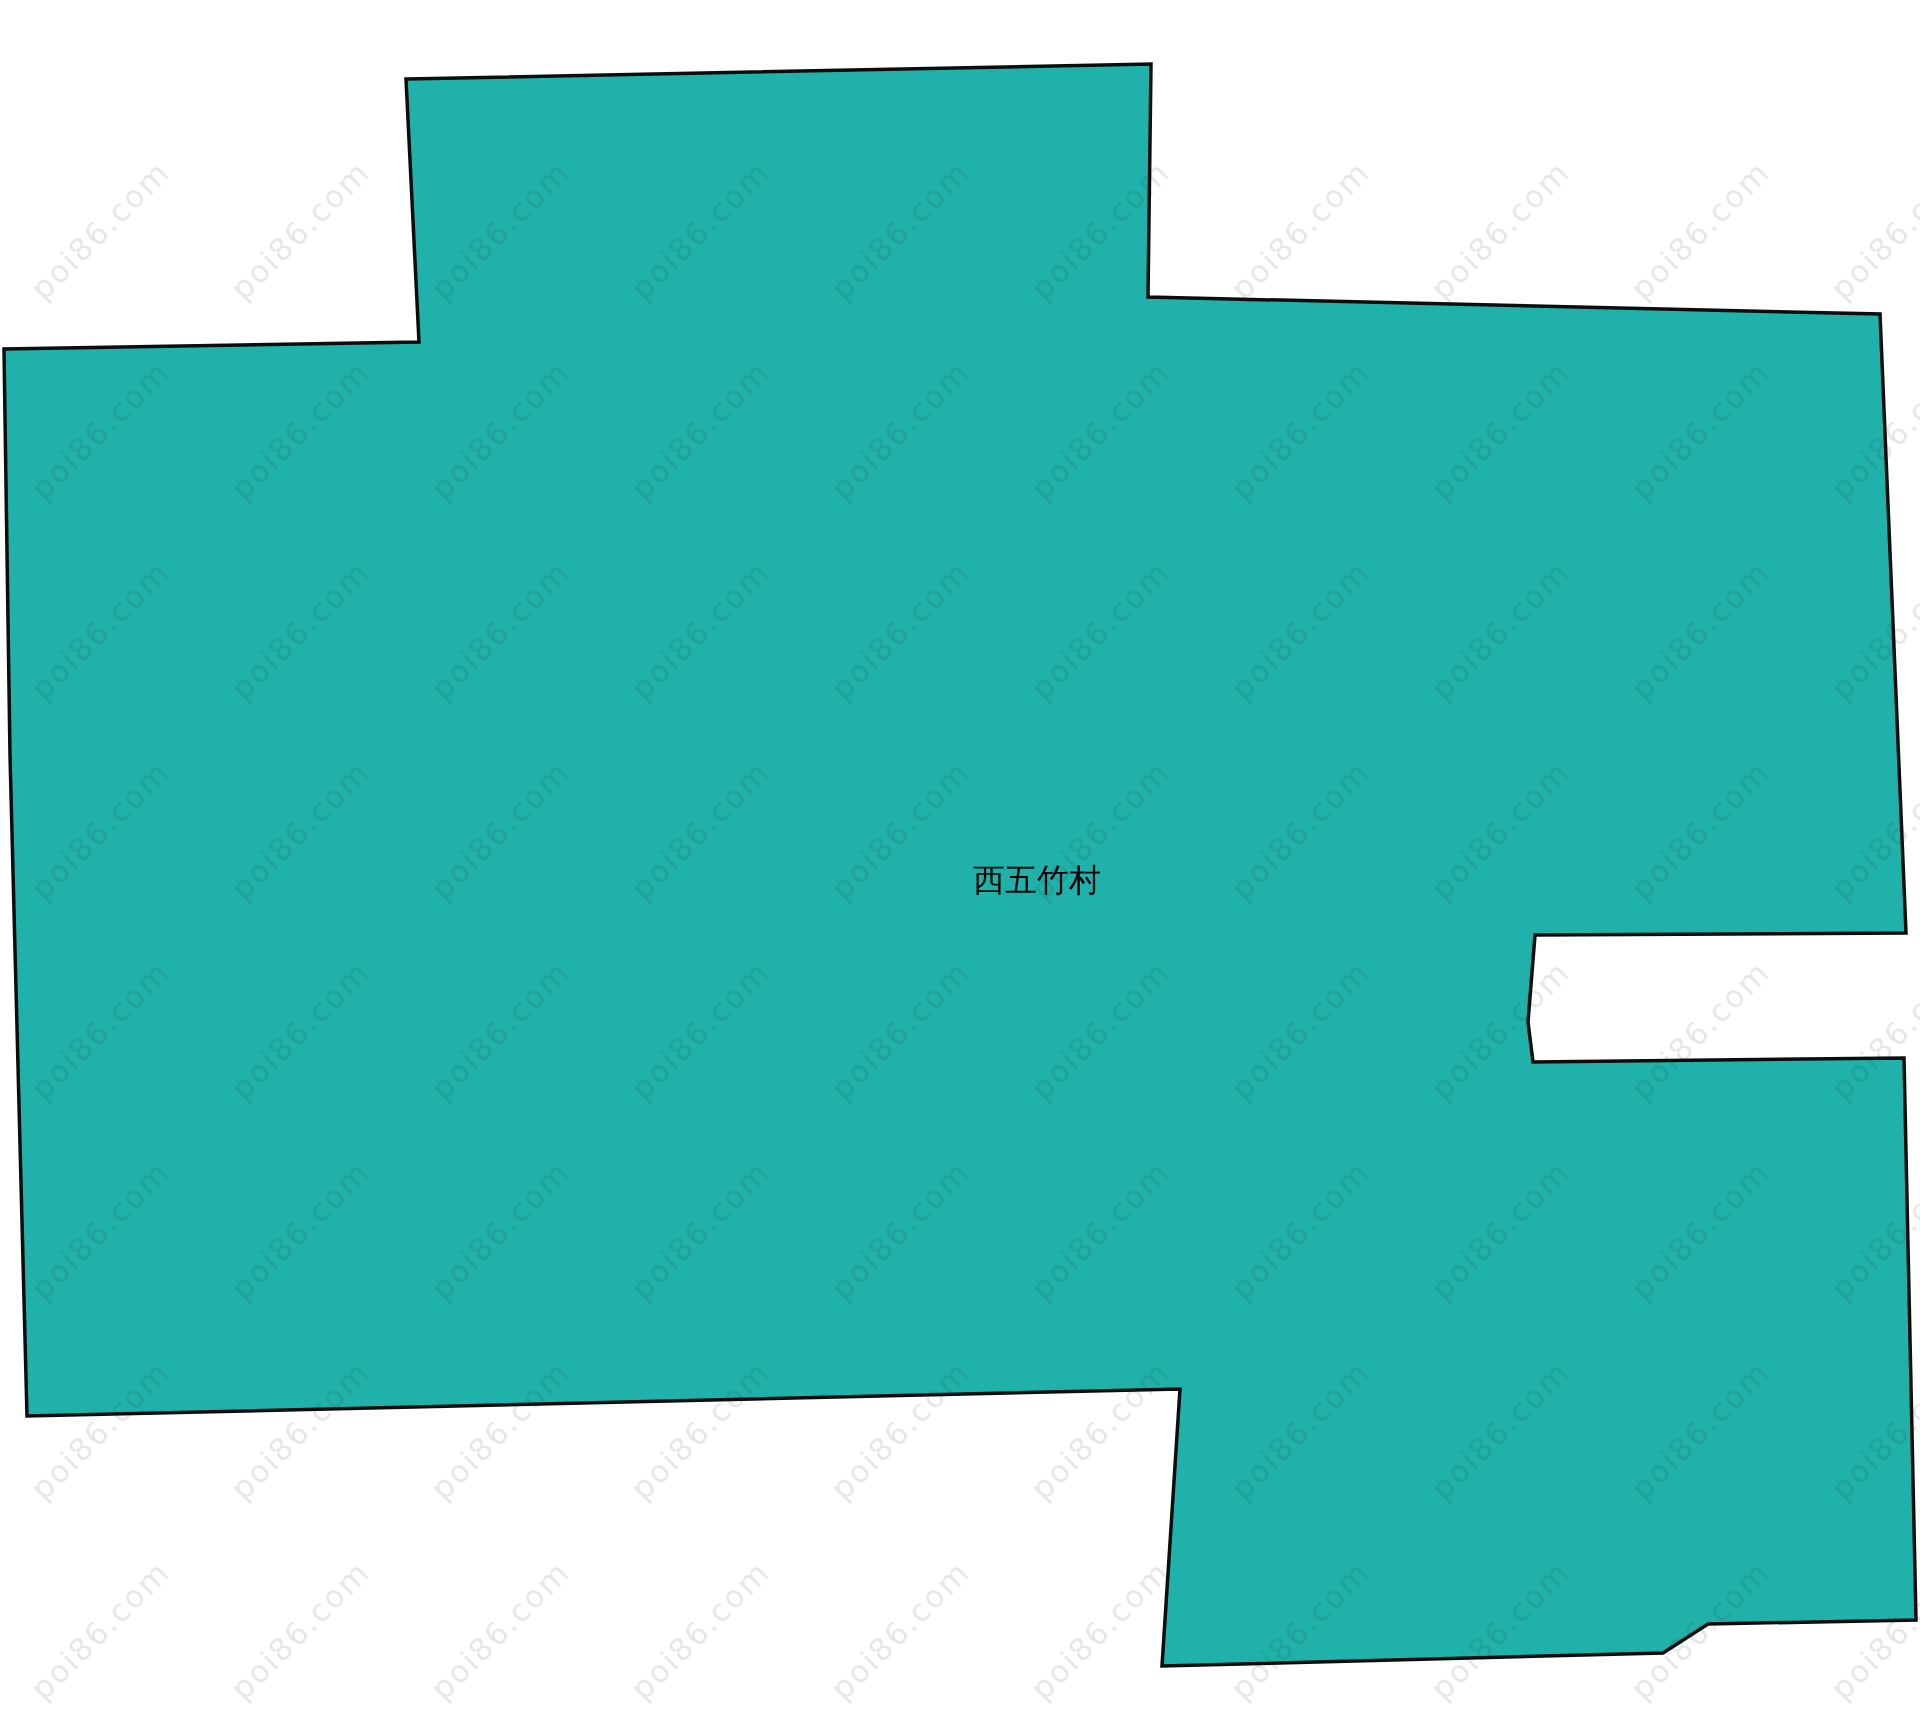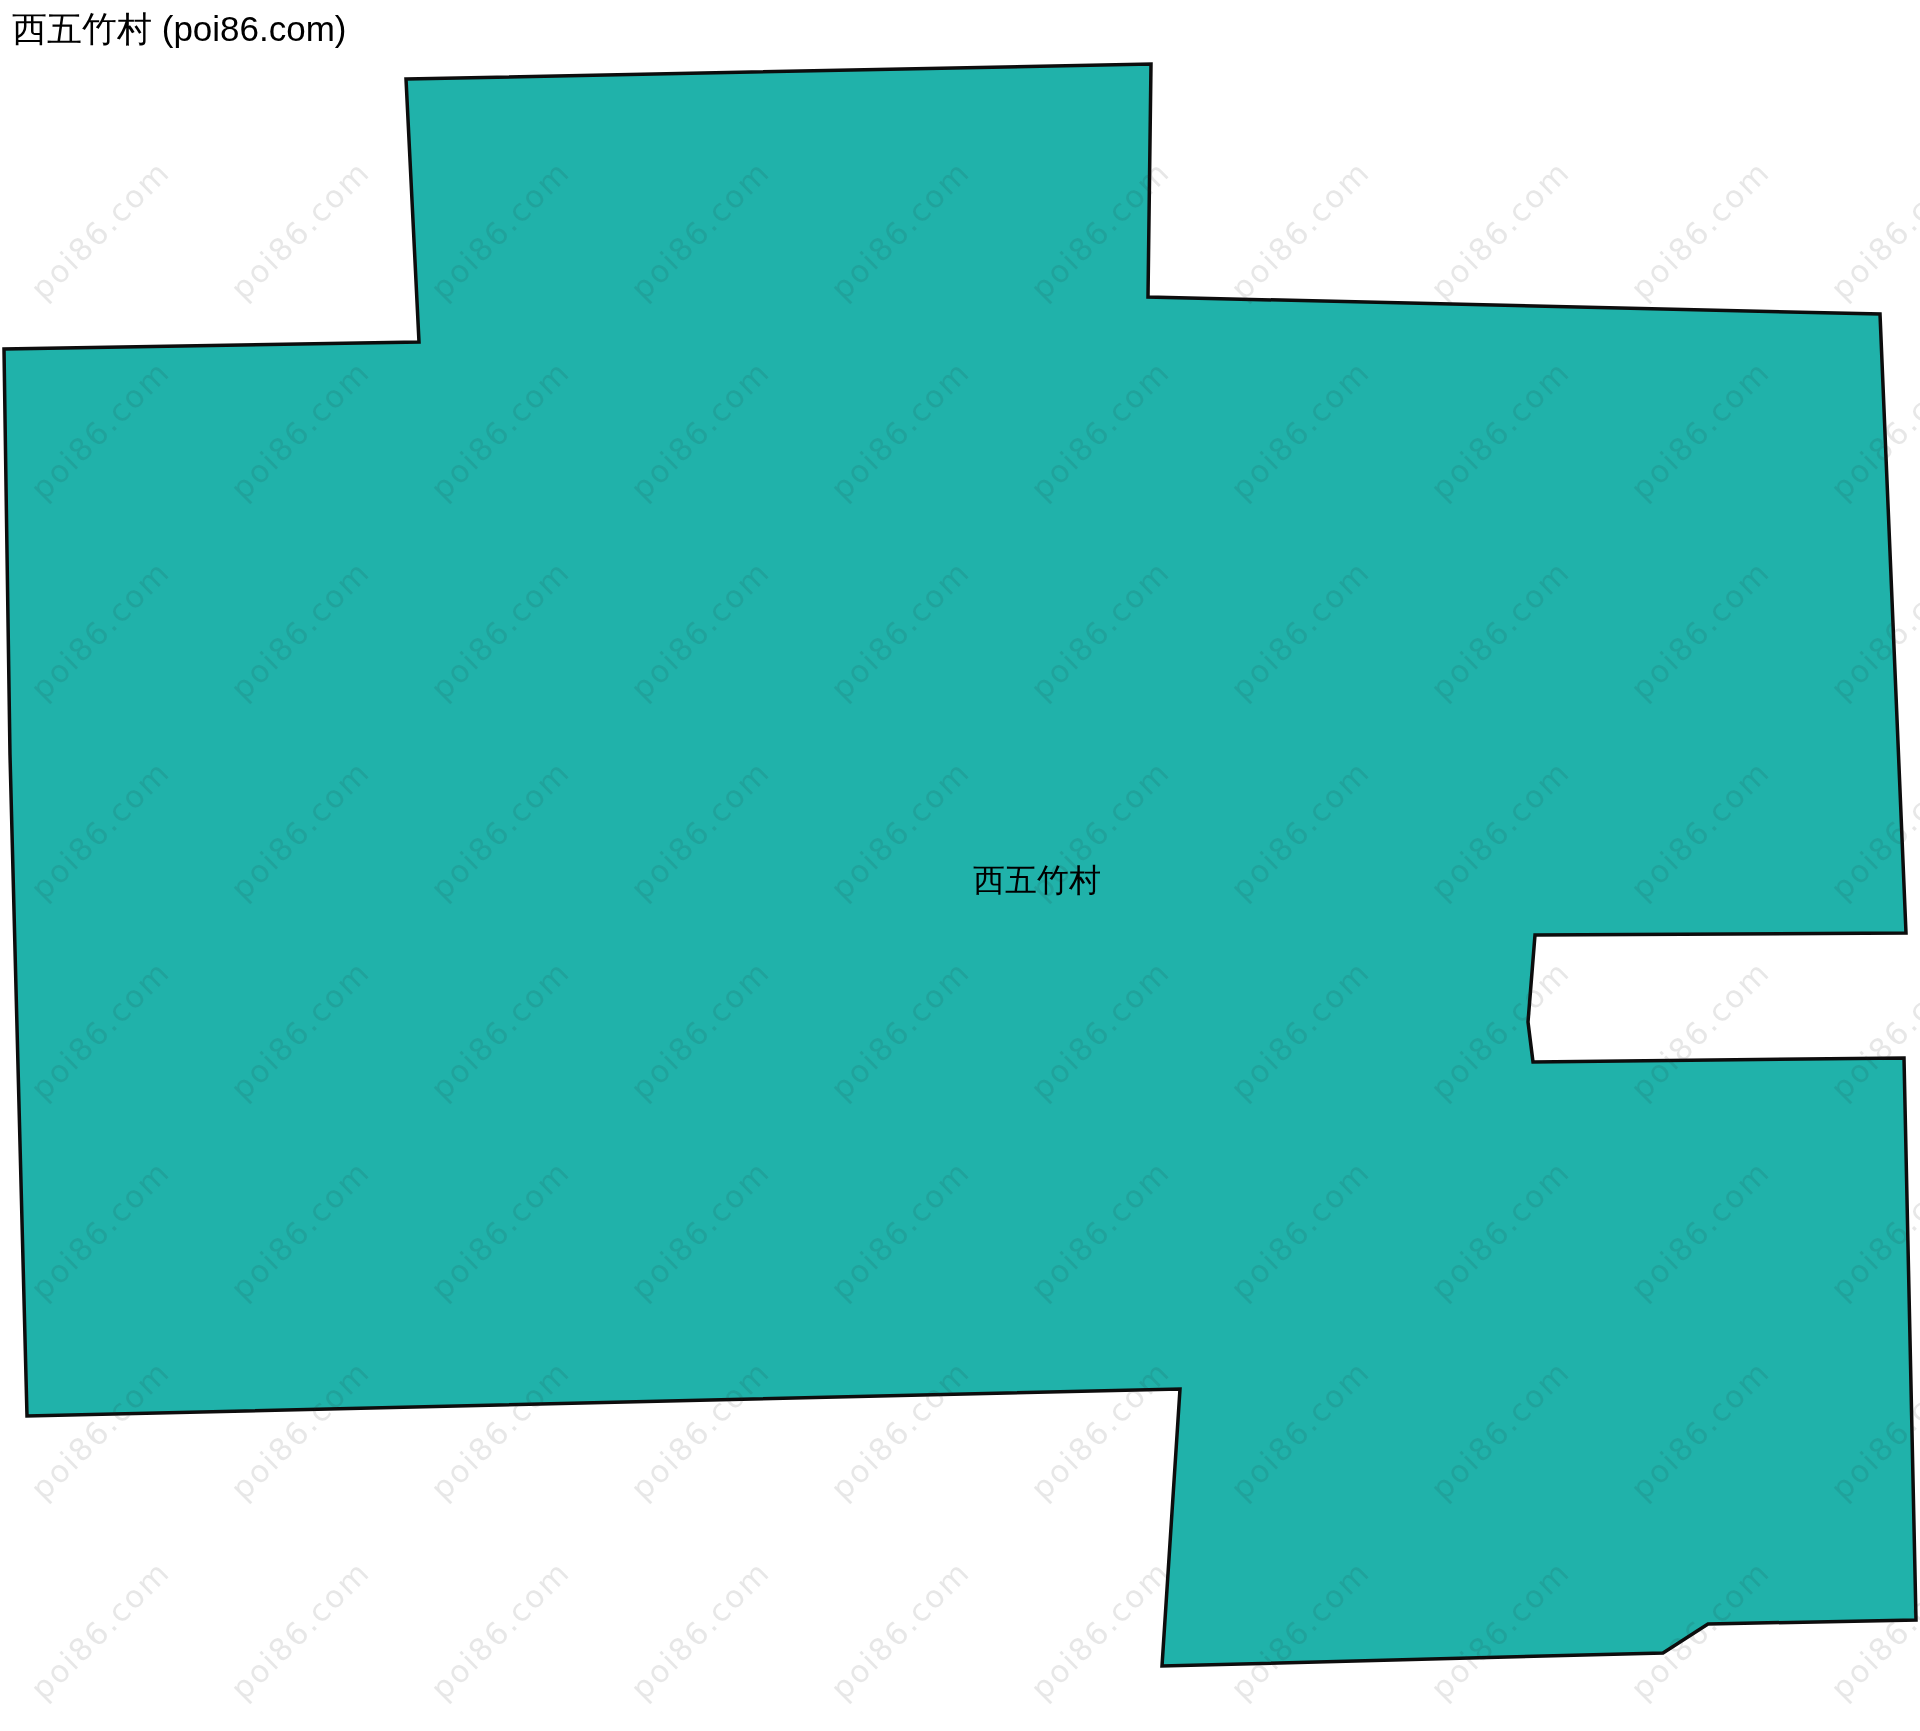--- a/index.html
+++ b/index.html
@@ -144,17 +144,16 @@
       <span class="wm" style="color: rgba(40, 40, 40, 0.11); left: 500px; top: 1630px;">poi86.com</span>
       <span class="wm" style="color: rgba(40, 40, 40, 0.11); left: 700px; top: 1630px;">poi86.com</span>
       <span class="wm" style="color: rgba(40, 40, 40, 0.11); left: 900px; top: 1630px;">poi86.com</span>
       <span class="wm" style="color: rgba(40, 40, 40, 0.11); left: 1100px; top: 1630px;">poi86.com</span>
       <span class="wm" style="color: rgba(40, 40, 40, 0.11); left: 1300px; top: 1630px;">poi86.com</span>
       <span class="wm" style="color: rgba(40, 40, 40, 0.11); left: 1500px; top: 1630px;">poi86.com</span>
       <span class="wm" style="color: rgba(40, 40, 40, 0.11); left: 1700px; top: 1630px;">poi86.com</span>
       <span class="wm" style="color: rgba(40, 40, 40, 0.11); left: 1900px; top: 1630px;">poi86.com</span>
     </div>
 
-  <div class="page-title">西五竹村 (poi86.com)</div>
 
   <div class="region-label">西五竹村</div>
 
 </div>
 
 </body></html>

